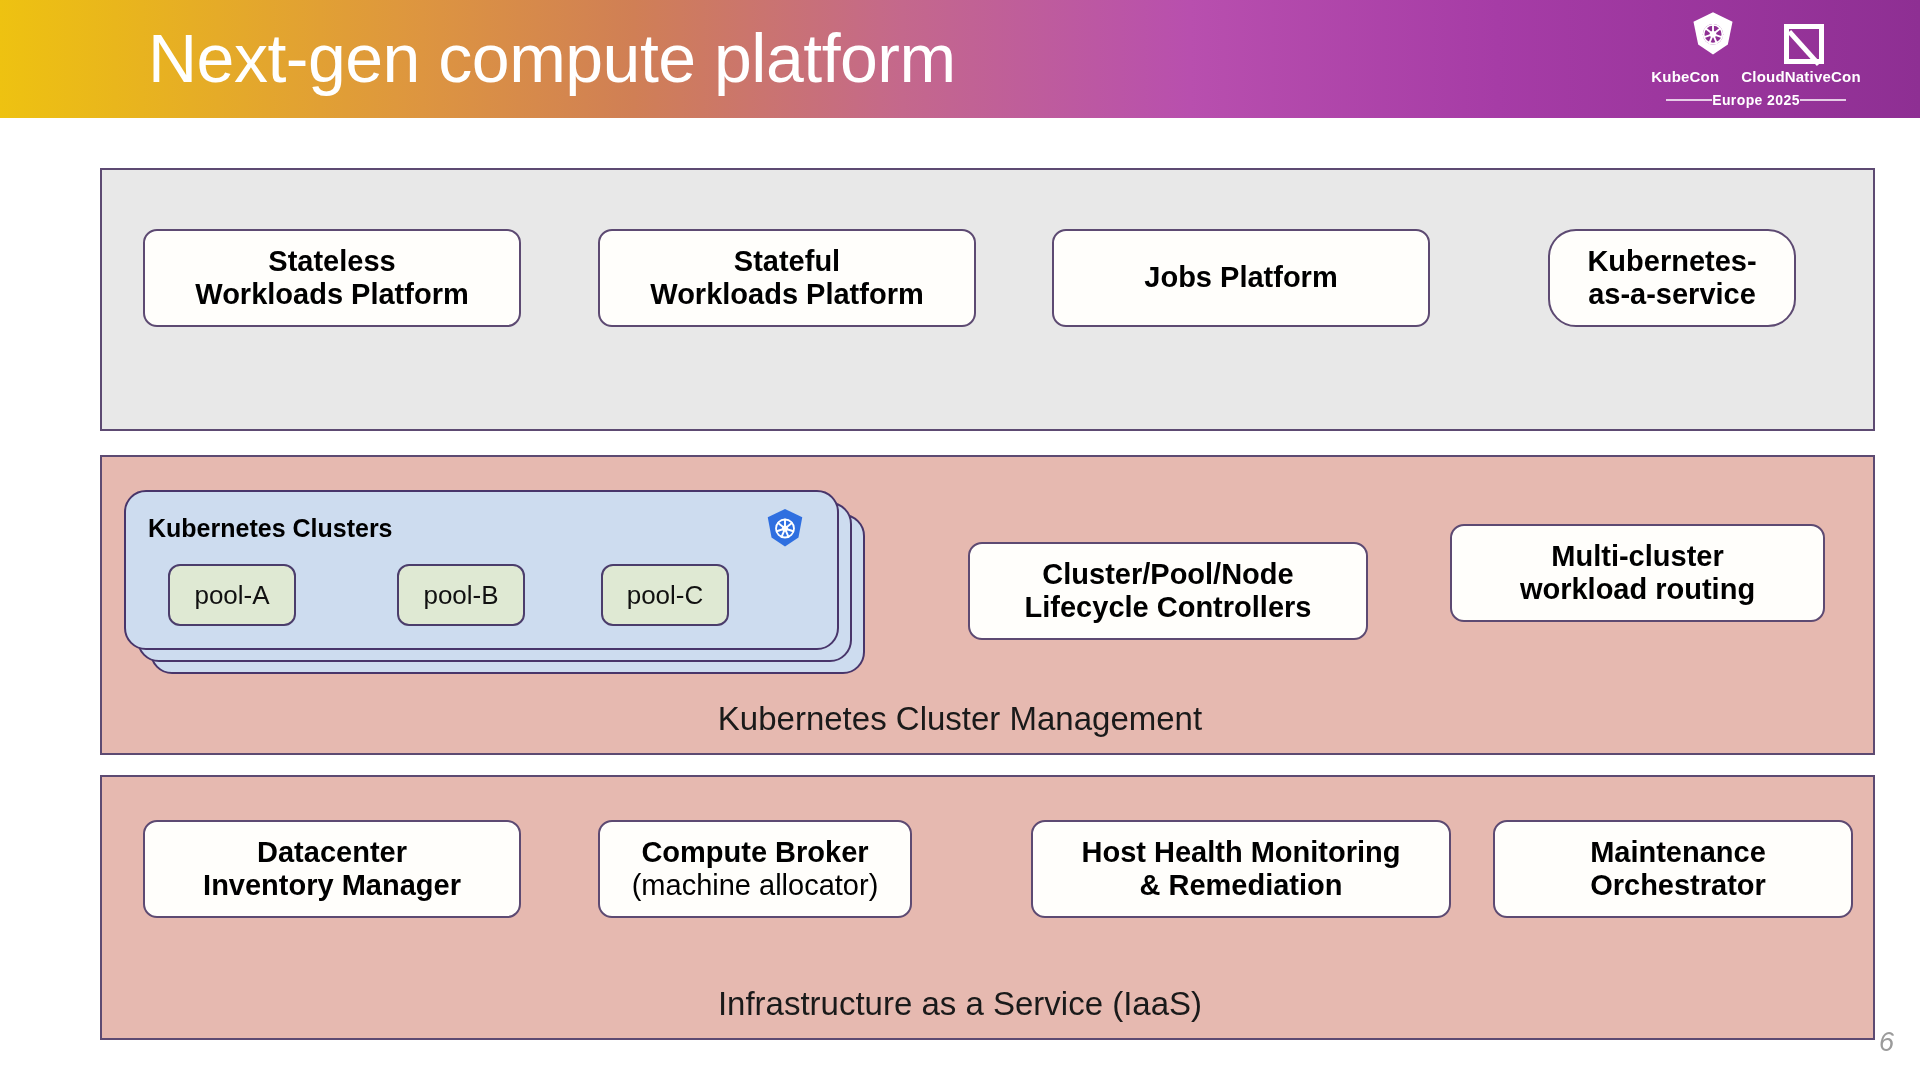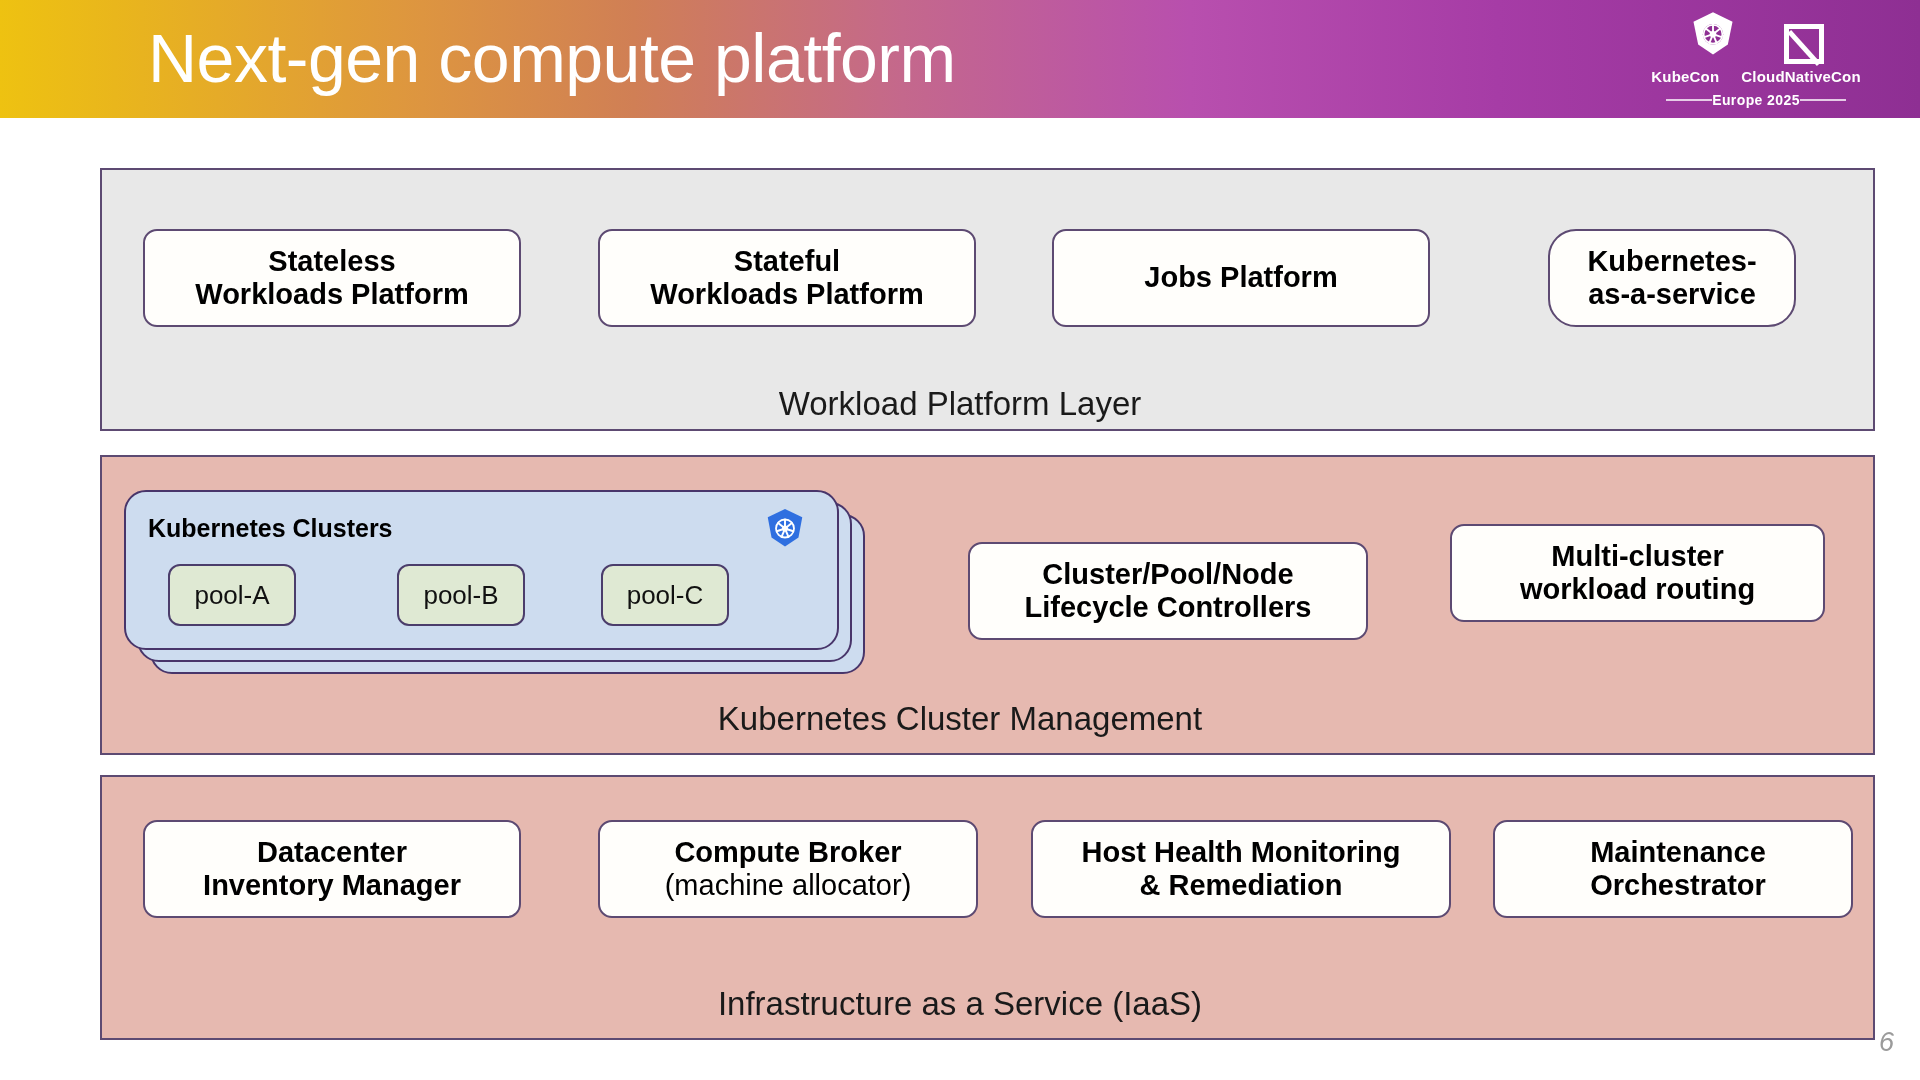--- a/index.html
+++ b/index.html
@@ -80,21 +80,21 @@
   .c-stateful  { left: 598px;  top: 229px; width: 378px; height: 98px; }
   .c-jobs      { left: 1052px; top: 229px; width: 378px; height: 98px; }
   .c-kaas      { left: 1548px; top: 229px; width: 248px; height: 98px; border-radius: 28px; }
 
   
   .c-lifecycle { left: 968px;  top: 542px; width: 400px; height: 98px; }
   .c-multiclus { left: 1450px; top: 524px; width: 375px; height: 98px; }
 
   
   .c-dcinv     { left: 143px;  top: 820px; width: 378px; height: 98px; }
-  .c-broker    { left: 598px;  top: 820px; width: 380px; height: 98px; }
+  .c-broker    { left: 598px;  top: 820px; width: 314px; height: 98px; }
   .c-hosthm    { left: 1031px; top: 820px; width: 420px; height: 98px; }
   .c-maint     { left: 1493px; top: 820px; width: 360px; height: 98px; padding-left: 20px; }
 
   
   .k8s-stack { position: absolute; left: 124px; top: 490px; width: 740px; height: 200px; padding-left: 13px; }
   .k8s-sheet {
     position: absolute; background: #cddcef;
     border: 2px solid #48356a; border-radius: 22px;
   }
   .k8s-sheet-3 { left: 26px; top: 24px; width: 715px; height: 160px; }
@@ -182,21 +182,20 @@
   </div>
   <div class="card c-jobs">
     <span>Jobs Platform</span>
   </div>
   <div class="card c-kaas">
     <span>
       <span>Kubernetes-</span><br>
       <span>as-a-service</span>
     </span>
   </div>
-  <div class="panel-caption" style="top:385px">Workload Platform Layer</div>
 
   <div class="panel panel-k8s"></div>
 
   <div class="k8s-stack">
     <div class="k8s-sheet k8s-sheet-3"></div>
     <div class="k8s-sheet k8s-sheet-2"></div>
     <div class="k8s-sheet k8s-sheet-1">
       <div class="k8s-title">Kubernetes Clusters</div>
       <div class="k8s-logo">
         <svg width="48" height="48" viewBox="0 0 64 64" aria-hidden="true">

